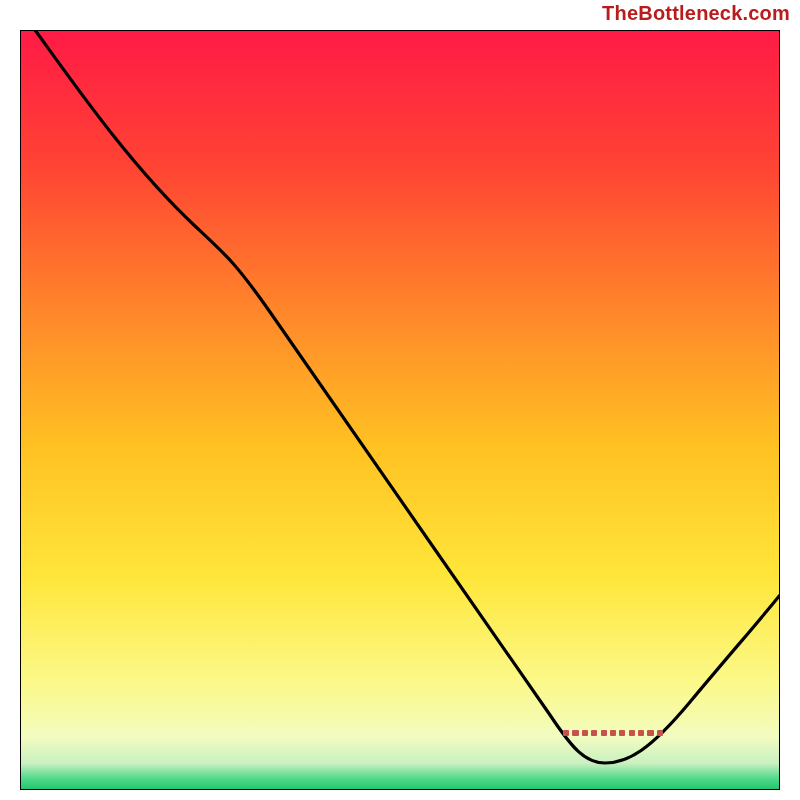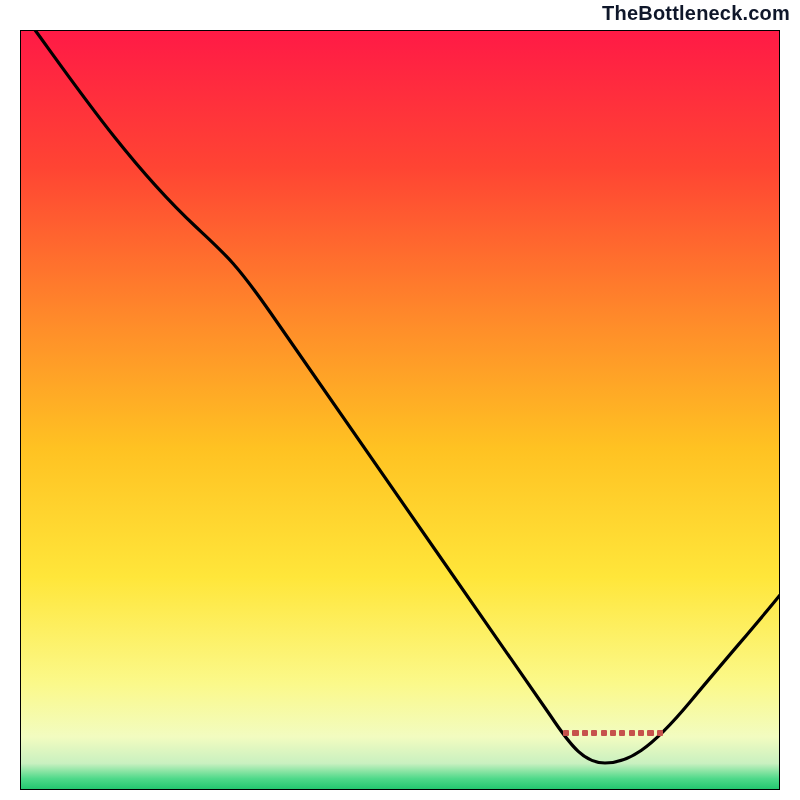--- a/index.html
+++ b/index.html
@@ -15,21 +15,21 @@
     position: relative;
     width: 800px;
     height: 800px;
   }
   .watermark {
     position: absolute;
     top: 2px;
     right: 10px;
     font-size: 20px;
     font-weight: 600;
-    color: #0f172a;
+    color: #b91c1c;
     letter-spacing: 0.2px;
     z-index: 4;
   }
   .plot {
     position: absolute;
     left: 20px;
     top: 30px;
     width: 760px;
     height: 760px;
   }

